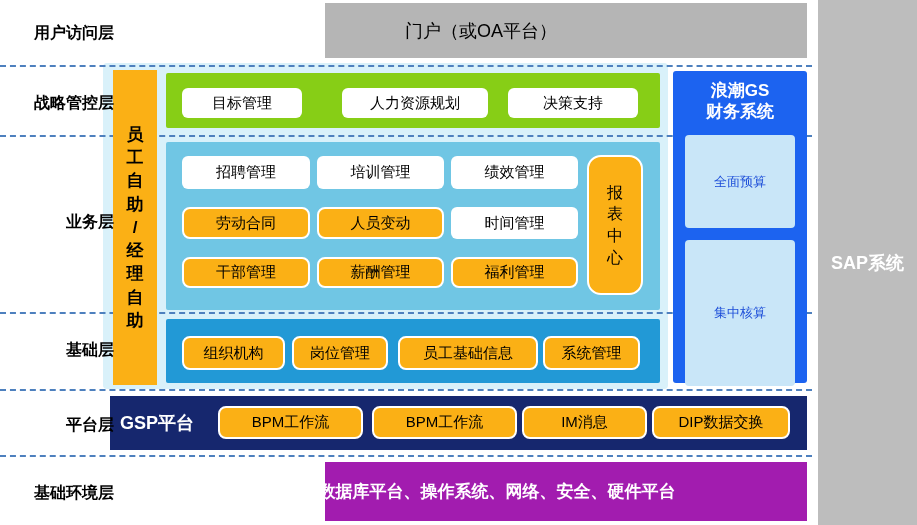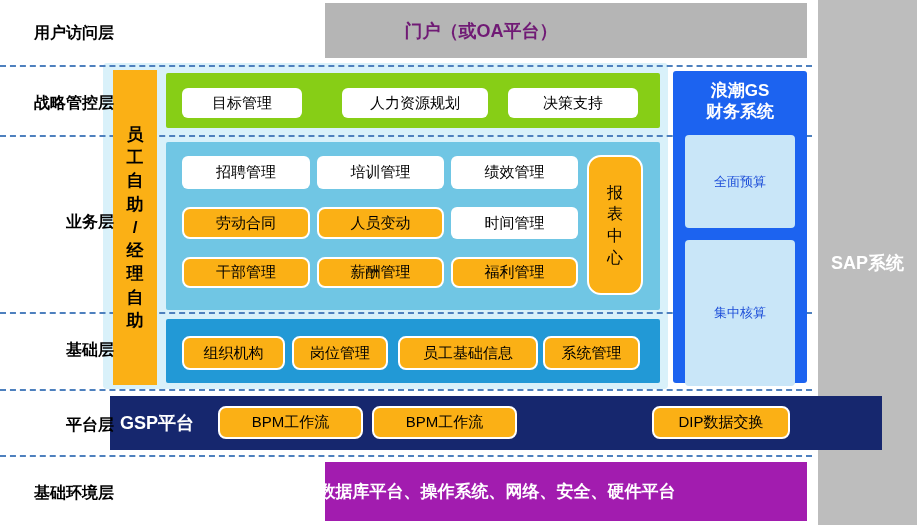--- a/index.html
+++ b/index.html
@@ -14,21 +14,21 @@
   }
   .ll-1{top:23px}.ll-2{top:93px}.ll-3{top:212px}.ll-4{top:340px}.ll-5{top:415px}.ll-6{top:483px}
   
   .dash{position:absolute;left:0;width:812px;height:0;border-top:2px dashed #4e80be;z-index:2;}
   .d-1{top:65px}.d-2{top:135px}.d-3{top:312px}.d-4{top:389px}.d-5{top:455px}
   
   .portal{
     position:absolute;left:325px;top:3px;width:482px;height:55px;background:#b5b5b5;z-index:3;
     display:flex;align-items:center;justify-content:center;
   }
-  .portal-text{color:#701a75;font-size:18px;font-weight:bold;transform:translateX(-85px);white-space:nowrap;text-align:right;}
+  .portal-text{color:#000000;font-size:18px;font-weight:normal;transform:translateX(-85px);white-space:nowrap;text-align:right;}
   
   .sap-col{
     position:absolute;left:818px;top:0;width:99px;height:525px;background:#bdbdbd;z-index:3;
     display:flex;align-items:center;justify-content:center;
   }
   .sap-text{color:#fff;font-size:18px;font-weight:bold;white-space:nowrap;}
   
   .pale{position:absolute;left:103px;top:63px;width:565px;height:326px;background:#d9f1fa;border-radius:4px;z-index:1;}
   
   .selfserve{
@@ -60,21 +60,21 @@
   .fb-1{left:16px;width:103px}.fb-2{left:126px;width:96px}.fb-3{left:232px;width:140px}.fb-4{left:377px;width:97px}
   
   .lc-box{position:absolute;left:673px;top:71px;width:134px;height:312px;background:#1c63f0;z-index:3;border-radius:3px;}
   .lc-title{margin-top:9px;text-align:center;color:#fff;font-size:17px;font-weight:bold;line-height:1.25;}
   .lcb{
     position:absolute;left:12px;width:110px;background:#c9e6f8;border-radius:4px;
     display:flex;align-items:center;justify-content:center;font-size:13px;color:#1d4ed8;
   }
   .lcb-1{top:64px;height:93px}.lcb-2{top:169px;height:146px}
   
-  .plat{position:absolute;left:110px;top:396px;width:772px;height:54px;background:#16276e;z-index:3;}
+  .plat{position:absolute;left:110px;top:396px;width:697px;height:54px;background:#16276e;z-index:3;}
   .gsp{position:absolute;left:10px;top:0;height:54px;display:flex;align-items:center;
        color:#fff;font-size:18px;font-weight:bold;white-space:nowrap;}
   .pb{top:10px;height:33px;}
   .pb-1{left:108px;width:145px}.pb-2{left:262px;width:145px}.pb-3{left:412px;width:125px}.pb-4{left:542px;width:138px}
   
   .env{
     position:absolute;left:325px;top:462px;width:482px;height:59px;background:#a21caf;z-index:3;
     display:flex;align-items:center;justify-content:center;
   }
   .env-text{color:#fff;font-size:17px;font-weight:bold;transform:translateX(-69px);white-space:nowrap;}
@@ -151,20 +151,21 @@
       <div>财务系统</div>
     </div>
     <div class="lcb lcb-1">全面预算</div>
     <div class="lcb lcb-2">集中核算</div>
   </div>
 
   <div class="plat">
     <div class="gsp">GSP平台</div>
     <div class="btn btn-orange pb pb-1">BPM工作流</div>
     <div class="btn btn-orange pb pb-2">BPM工作流</div>
+    <div class="btn btn-orange pb pb-3">IM消息</div>
     <div class="btn btn-orange pb pb-4">DIP数据交换</div>
   </div>
 
   <div class="env">
     <span class="env-text">数据库平台、操作系统、网络、安全、硬件平台</span>
   </div>
 
 </div>
 
 </body></html>

